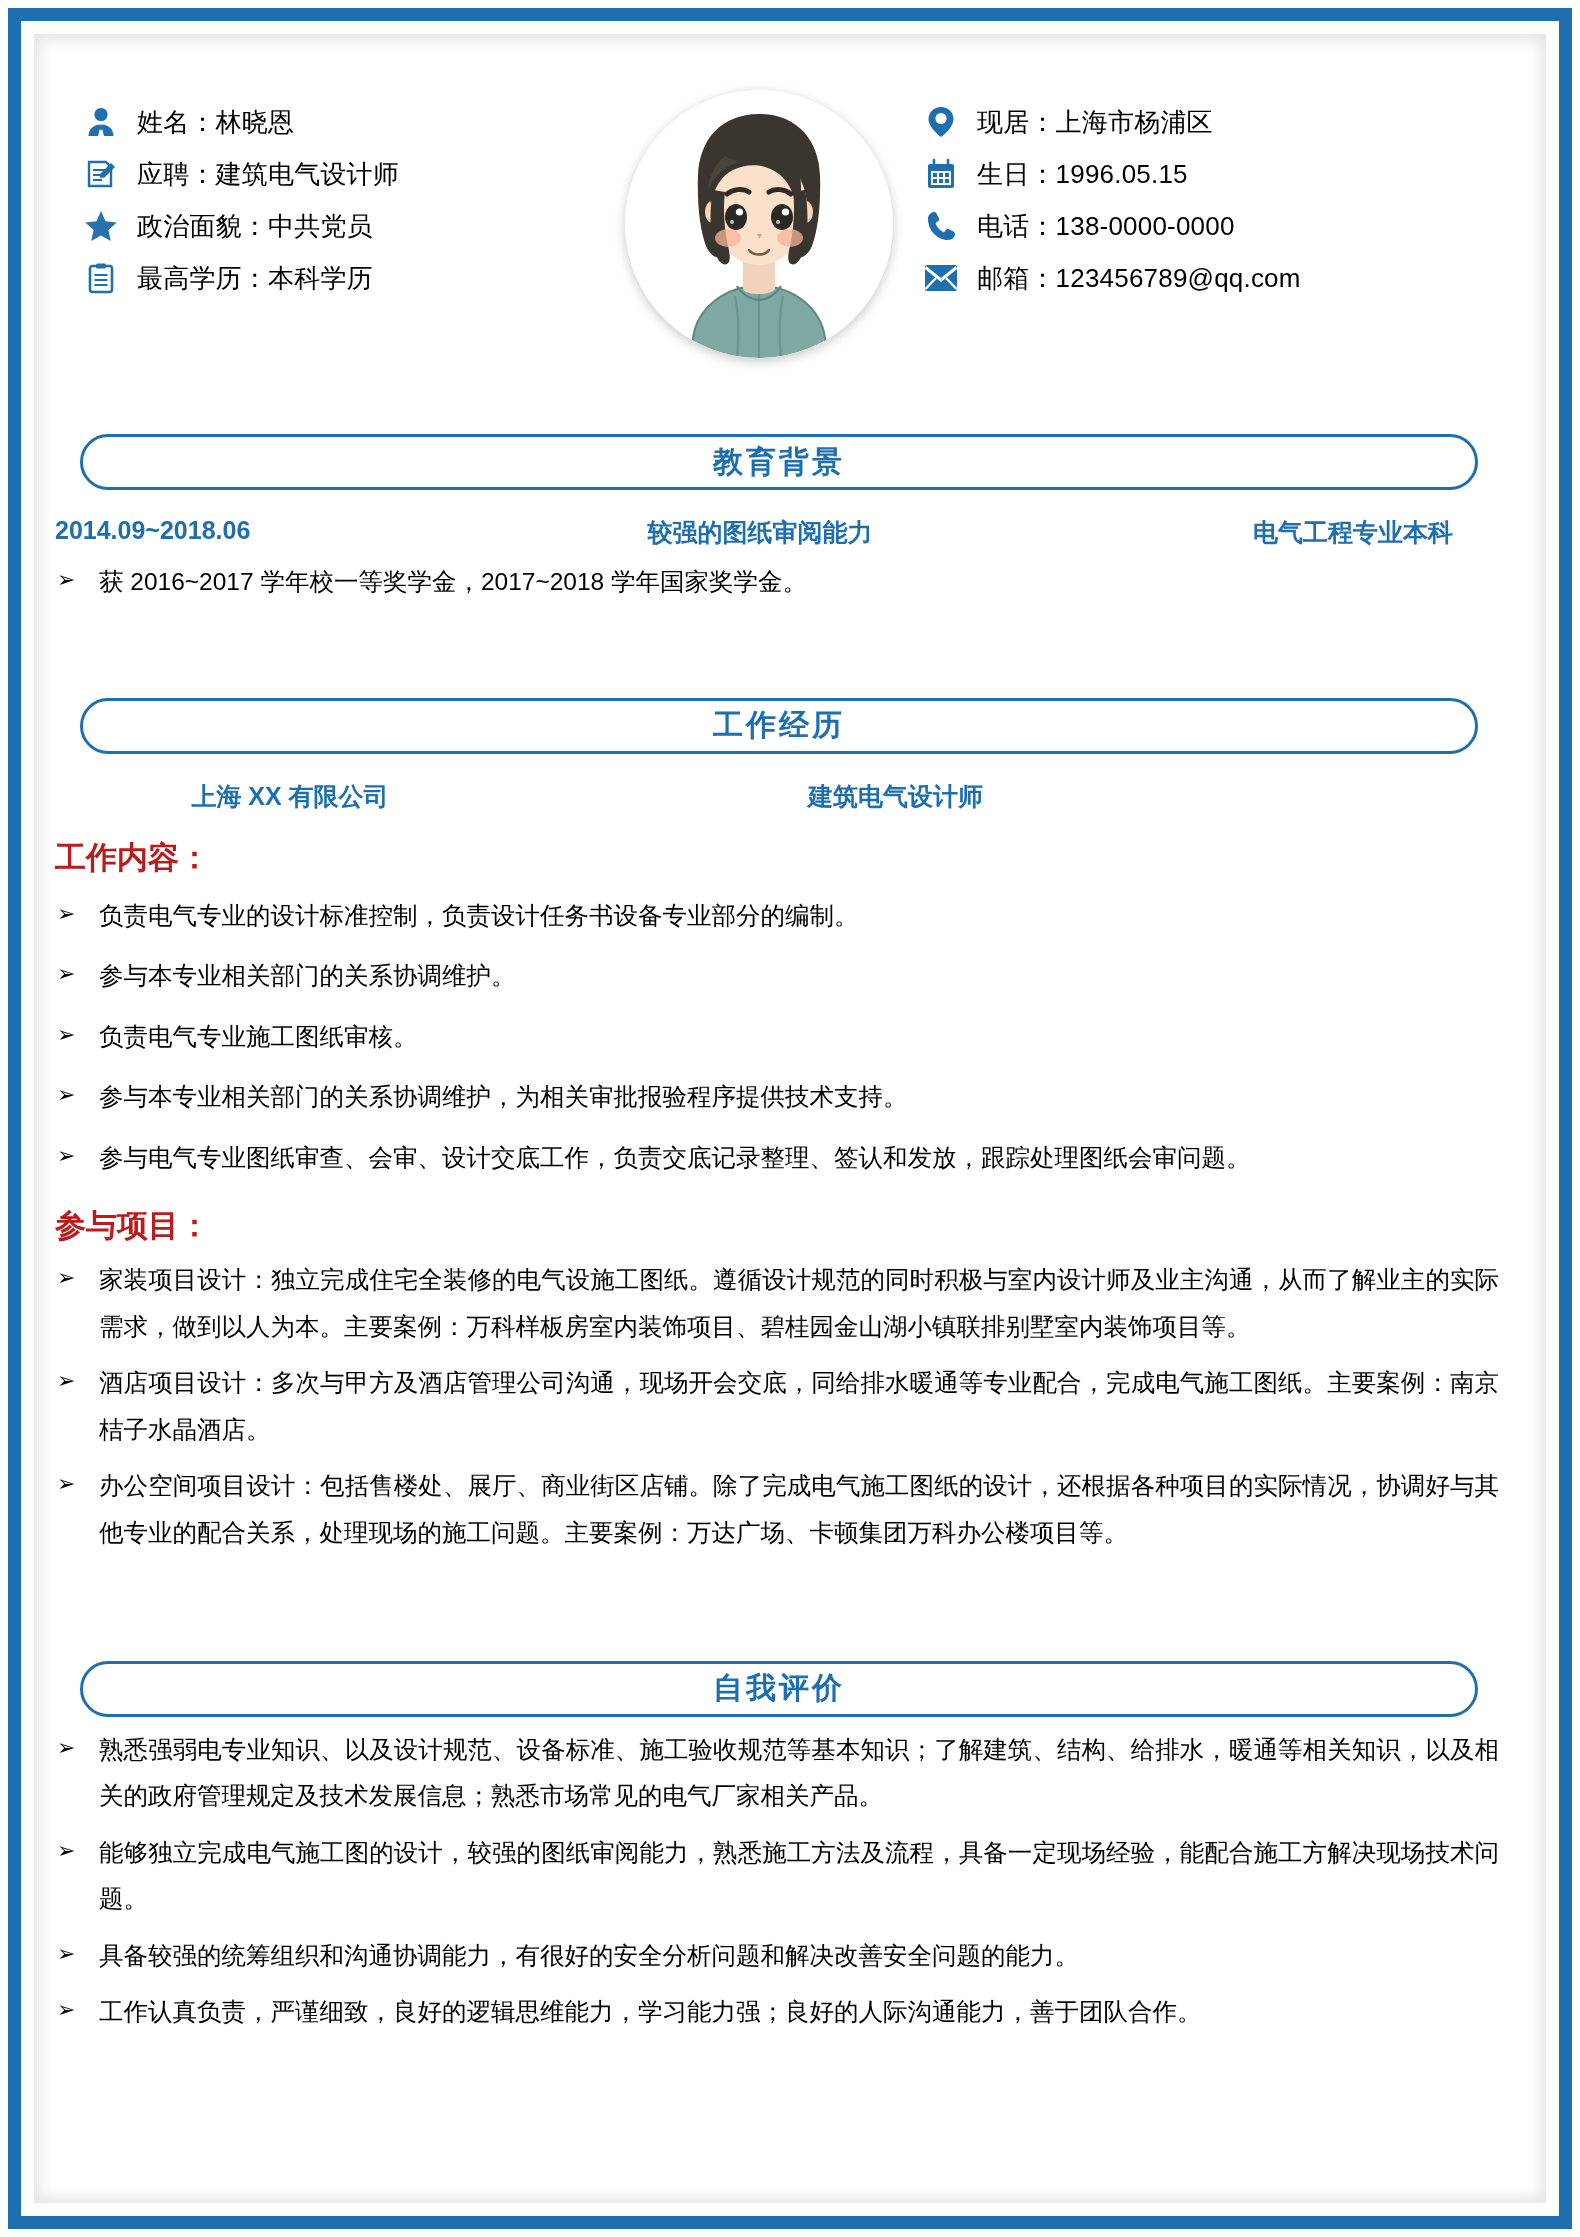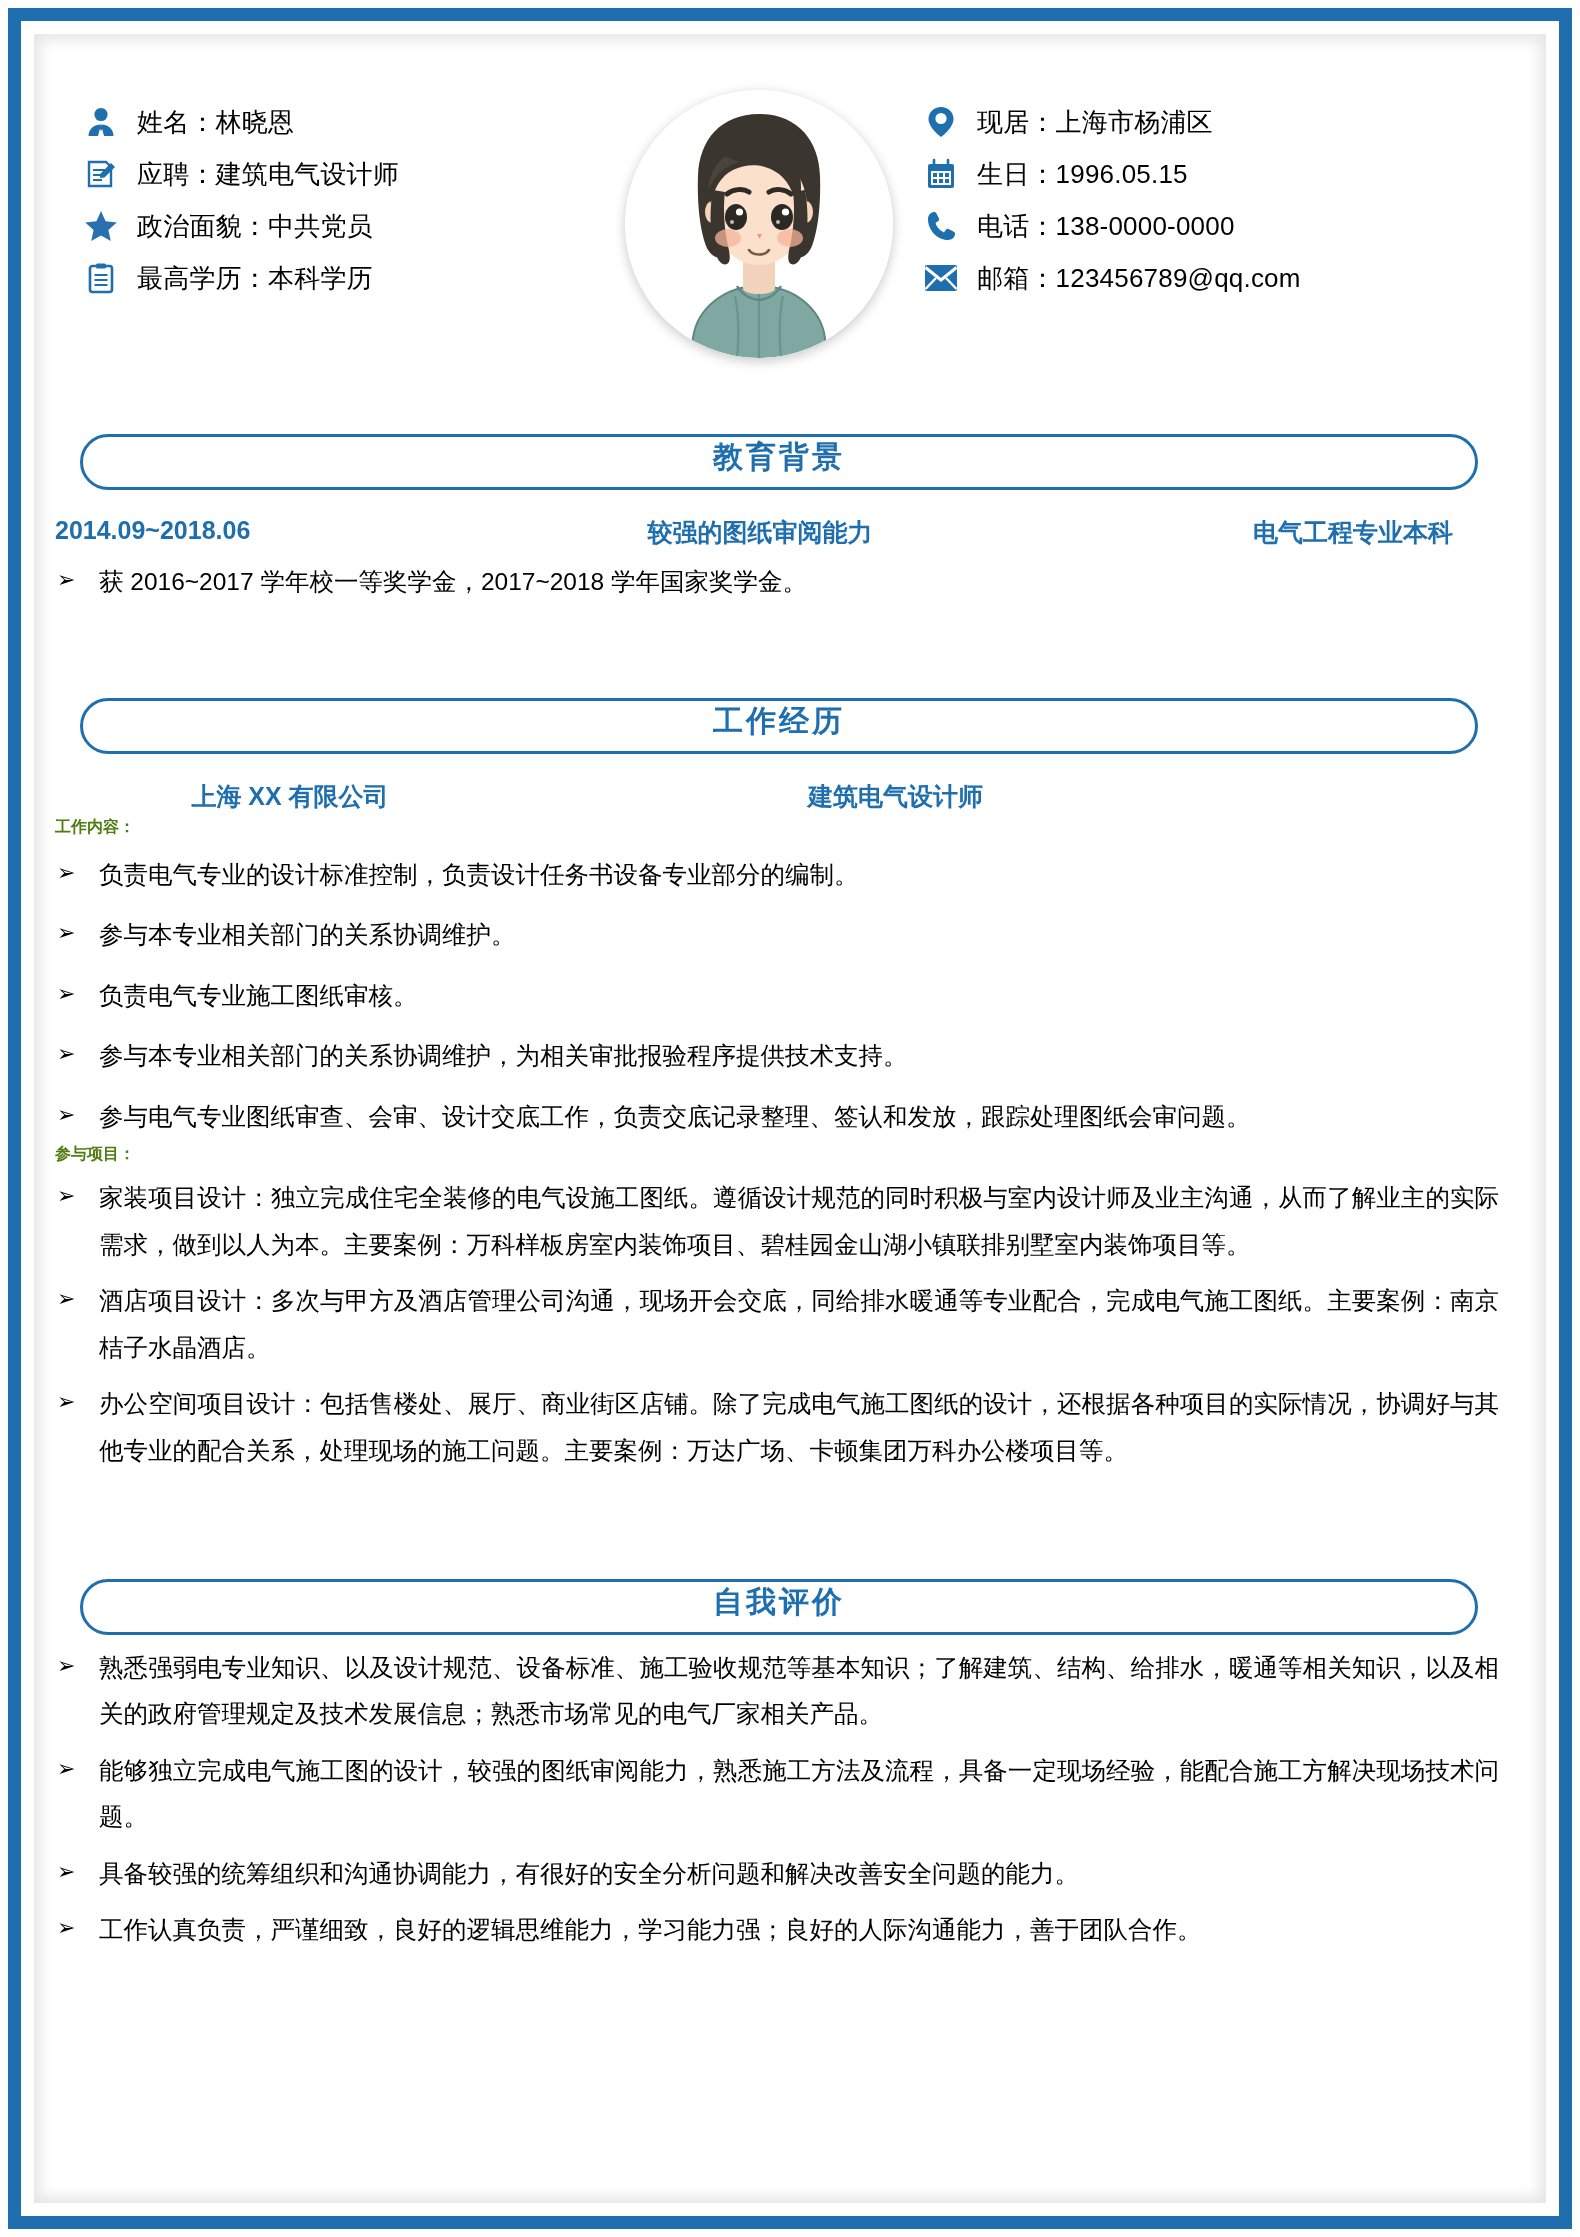--- a/index.html
+++ b/index.html
@@ -87,20 +87,21 @@
   .avatar svg { display:block; width: 268px; height: 268px; }
 
   
   .pill {
     width: 1398px;
     height: 56px;
     margin: 0 auto;
     border: 3px solid #1F6FAF;
     border-radius: 999px;
     display: flex;
+    align-items: center;
     justify-content: center;
     background: #ffffff;
   }
   .pill-title {
     font-size: 30px;
     font-weight: bold;
     color: #1F6FAF;
     letter-spacing: 3px;
   }
 
@@ -111,24 +112,24 @@
     font-size: 25px;
     font-weight: bold;
     color: #1F6FAF;
     padding: 0 6px;
   }
   .entry-row .c-left   { width: 470px; text-align: left; }
   .entry-row .c-mid    { width: 470px; text-align: center; }
   .entry-row .c-right  { width: 458px; text-align: right; }
 
   .sub-label {
-    font-size: 16px;
+    font-size: 31px;
     font-weight: bold;
-    color: #4d7c0f;
-    margin-top: 4px;
+    color: #b91c1c;
+    margin-top: 24px;
     padding-left: 6px;
   }
 
   
   ul.bullets { list-style: none; margin-top: 8px; }
   ul.bullets li {
     display: flex;
     align-items: flex-start;
     font-size: 24.5px;
     color: #000000;

